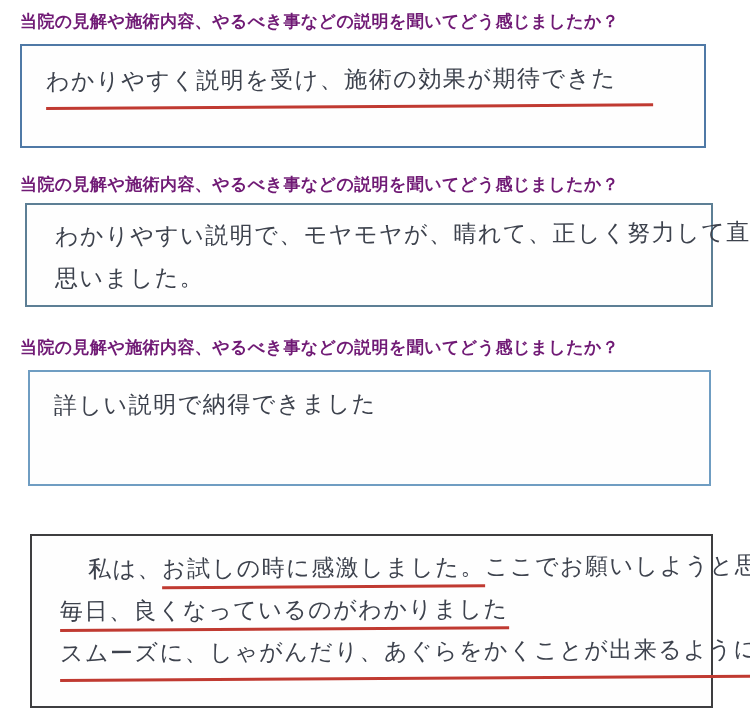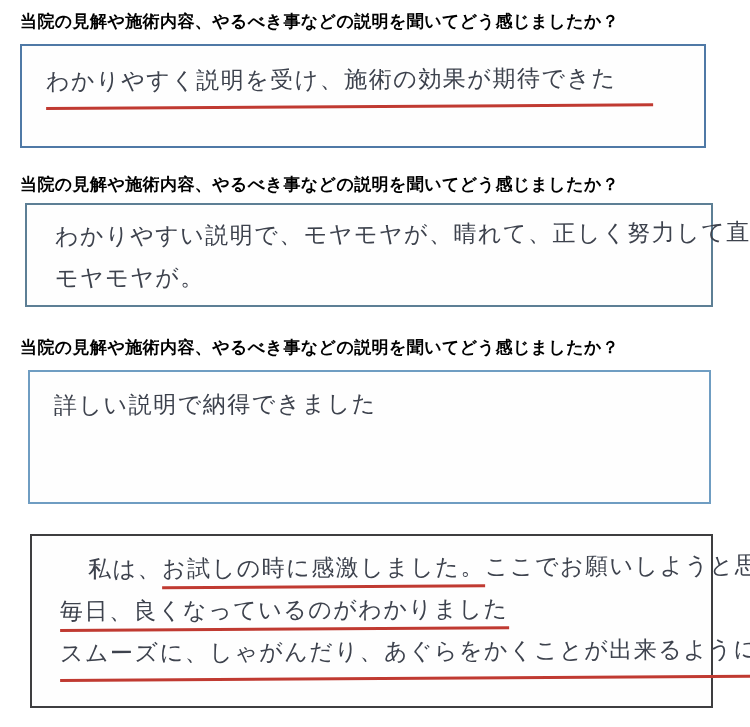--- a/index.html
+++ b/index.html
@@ -14,37 +14,37 @@
     background: #ffffff;
     font-family: "Liberation Sans", sans-serif;
     overflow: hidden;
   }
   .question {
     position: absolute;
     left: 20px;
     margin: 0;
     font-size: 17px;
     font-weight: 700;
-    color: #000000;
+    color: #701a75;
     letter-spacing: 0.4px;
     white-space: nowrap;
   }
   .q1 { top: 10px; }
   .q2 { top: 173px; }
   .q3 { top: 336px; }
   .q4 { top: 498px; }
 
   .box {
     position: absolute;
     background: #fefefe;
     box-sizing: border-box;
   }
   .box1 { left: 20px;  top: 44px;  width: 686px; height: 104px; border: 2px solid #4f79a6; }
   .box2 { left: 25px;  top: 203px; width: 688px; height: 104px; border: 2px solid #5d7f95; }
-  .box3 { left: 28px;  top: 370px; width: 683px; height: 134px; border: 2px solid #6f9dc2; }
+  .box3 { left: 28px;  top: 370px; width: 683px; height: 116px; border: 2px solid #6f9dc2; }
   .box4 { left: 30px;  top: 534px; width: 683px; height: 174px; border: 2px solid #3e3e40; }
 
   .hw {
     position: relative;
     font-size: 23px;
     line-height: 42px;
     color: #3d424d;
     letter-spacing: 1.5px;
     white-space: nowrap;
     transform: rotate(-0.35deg);
@@ -77,21 +77,21 @@
   <div class="box box1">
     <div class="hw-area">
       <div class="hw"><span class="seg u-long">わかりやすく説明を受け、施術の効果が期待できた</span></div>
     </div>
   </div>
 
   <h2 class="question q2">当院の見解や施術内容、やるべき事などの説明を聞いてどう感じましたか？</h2>
   <div class="box box2">
     <div class="hw-area">
       <div class="hw"><span class="seg">わかりやすい説明で、モヤモヤが、晴れて、正しく努力して直していきたいと</span></div>
-      <div class="hw"><span class="seg">モヤモヤが。</span></div>
+      <div class="hw"><span class="seg">思いました。</span></div>
     </div>
   </div>
 
   <h2 class="question q3">当院の見解や施術内容、やるべき事などの説明を聞いてどう感じましたか？</h2>
   <div class="box box3">
     <div class="hw-area">
       <div class="hw"><span class="seg">詳しい説明で納得できました</span></div>
     </div>
   </div>
 

